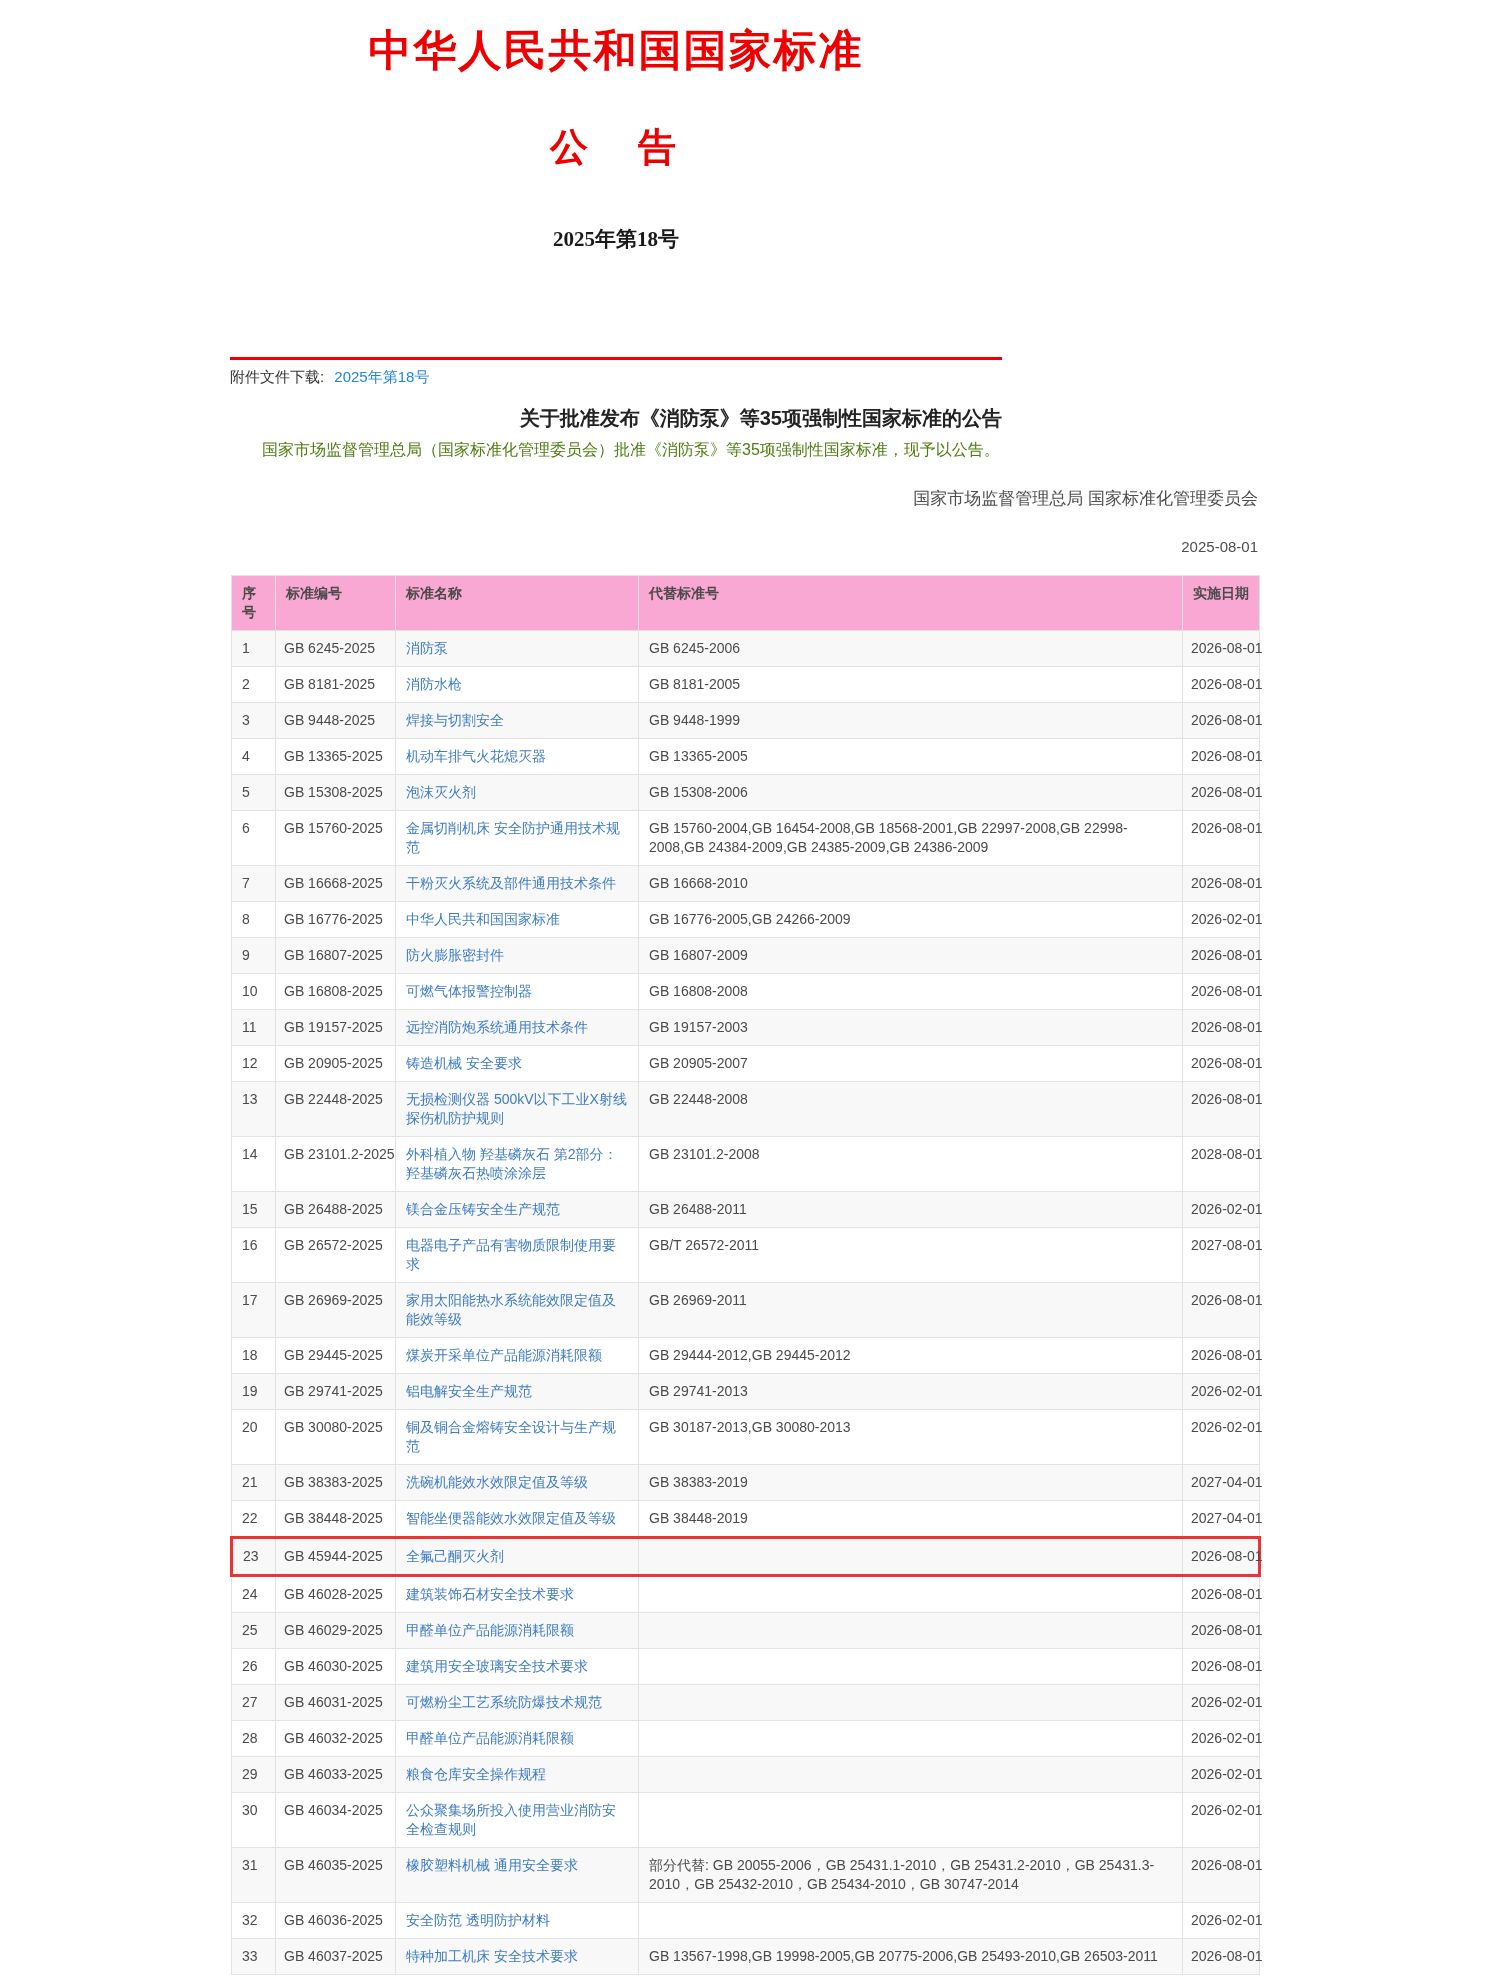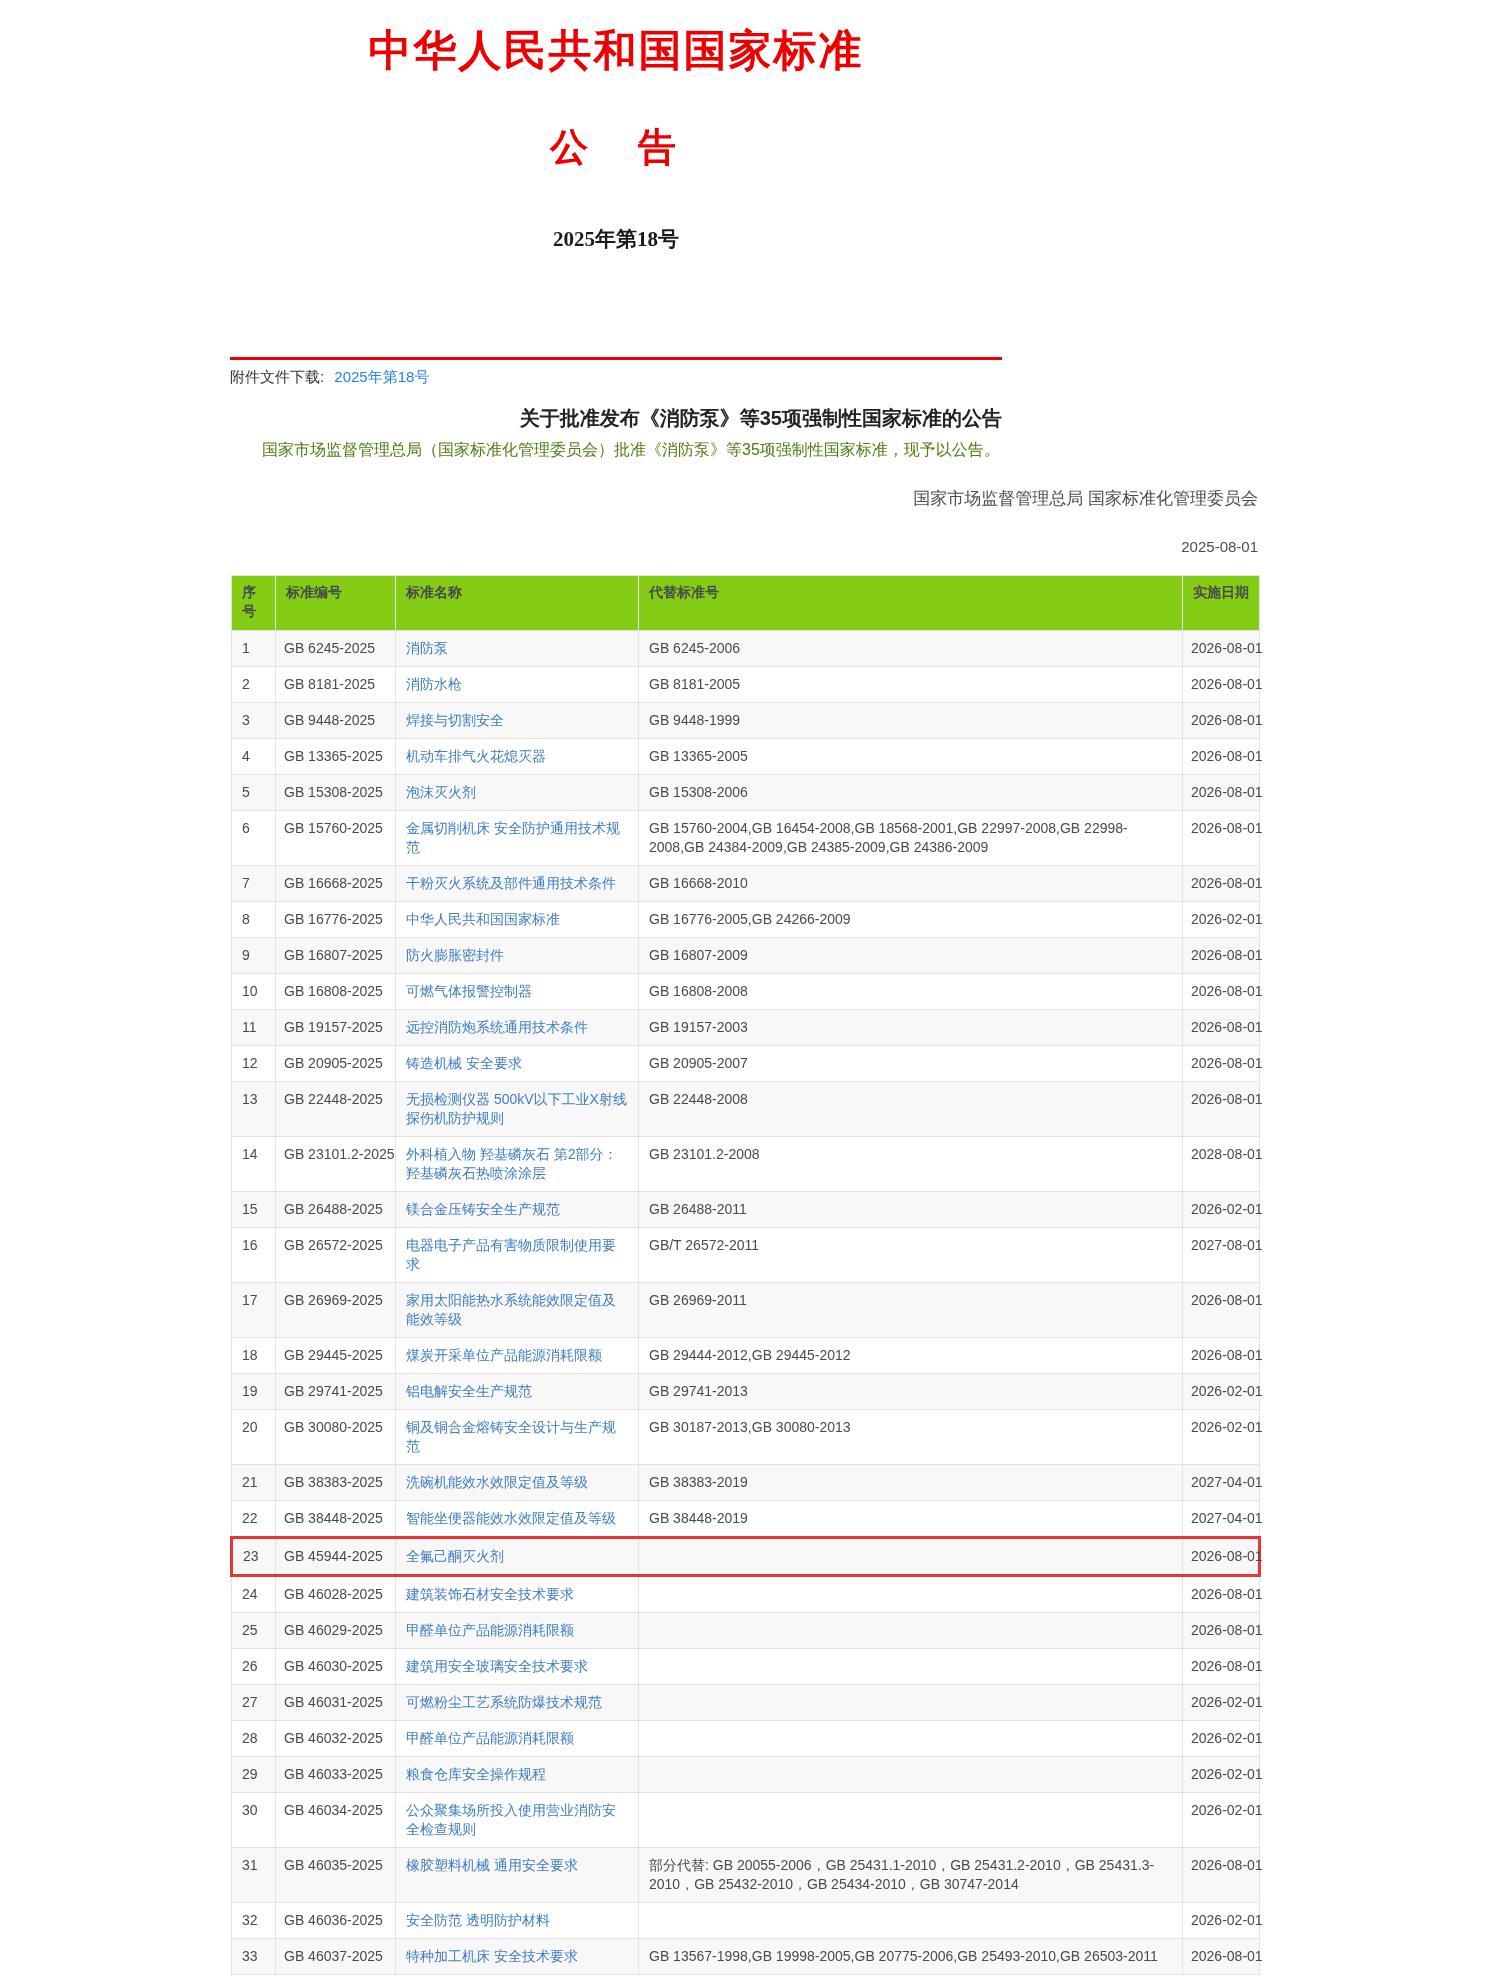--- a/index.html
+++ b/index.html
@@ -41,21 +41,21 @@
   .signature { font-size:17px; color:#4d4d4d; text-align:right; margin-top:26px; }
   .pub-date  { font-size:15px; color:#4d4d4d; text-align:right; margin-top:28px; }
 
   
   table.std { border-collapse:collapse; width:1028px; margin-top:20px; table-layout:fixed; }
   table.std th, table.std td {
     border:1px solid #e2e2e2; font-size:14px; line-height:19px;
     padding:8px 10px; vertical-align:top; text-align:left; color:#4a4a4a;
     word-wrap:break-word;
   }
-  table.std th { color:#4a4a4a; font-weight:600; background:#84cc16;font-family:Liberation Mono, monospace; }
+  table.std th { color:#4a4a4a; font-weight:600; background:#f9a8d4; }
   table.std td.code, table.std td.date { white-space:nowrap; padding-left:8px; padding-right:4px; }
   tbody tr:nth-child(odd)  td { background:#f8f8f8; }
   tbody tr:nth-child(even) td { background:#ffffff; }
   td a.std-link { color:#3e7cc4; text-decoration:none; cursor:pointer; }
 
   
   tr.hl td { border-top:3px solid #ed3333 !important; border-bottom:3px solid #ed3333 !important; }
   tr.hl td:first-child { border-left:3px solid #ed3333 !important; }
   tr.hl td:last-child  { border-right:3px solid #ed3333 !important; }
 </style>

